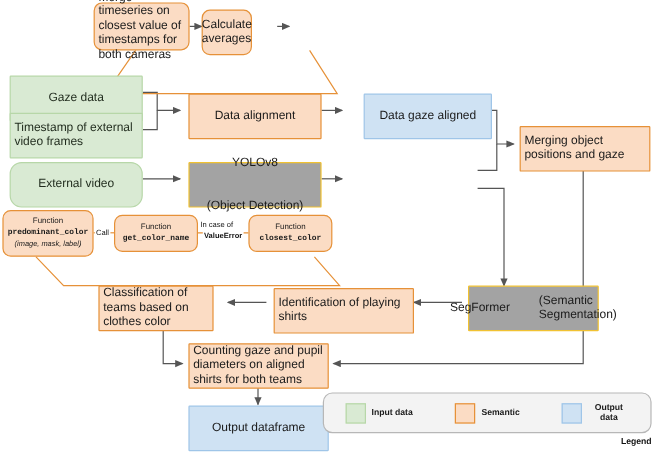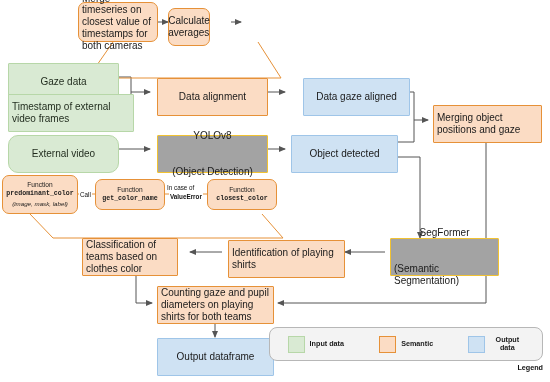--- a/index.html
+++ b/index.html
@@ -104,47 +104,46 @@
     </g>
   </svg>
 
   <div class="node n-fn rounded" style="left:78px;top:2px;width:80px;height:40px;">Merge timeseries on closest value of timestamps for both cameras</div>
 
   <div class="node n-fn rounded" style="left:168px;top:8px;width:42px;height:28px;">Calculate averages</div>
 
 
   <div class="node n-input sq" style="left:8px;top:63px;width:111px;height:28px;">Gaze data</div>
 
-  <div class="node n-input sq" style="left:8px;top:94px;width:126px;height:28px;">Timestamp of external video frames</div>
+  <div class="node n-input sq" style="left:8px;top:94px;width:111px;height:28px;">Timestamp of external video frames</div>
 
   <div class="node n-input sq" style="left:8px;top:135px;width:111px;height:28px;border-radius:10px;">External video</div>
 
   <div class="node n-fn sq" style="left:157px;top:78px;width:111px;height:28px;">Data alignment</div>
 
   <div class="node n-out sq" style="left:291px;top:78px;width:107px;height:28px;margin-left:12px;">Data gaze aligned</div>
 
   <div class="node n-nn2 sq" style="left:157px;top:135px;width:111px;height:28px;flex-direction:column;">
     <span>YOLOv8</span>
     <span>(Object Detection)</span>
   </div>
 
-  <div class="node n-out sq" style="left:291px;top:135px;width:107px;height:28px;">Object detected</div>
 
   <div class="node n-fn sq" style="left:433px;top:105px;width:109px;height:36px;">Merging object positions and gaze</div>
 
-  <div class="node n-nn2 sq" style="left:390px;top:238px;width:109px;height:30px;flex-direction:column;">
+  <div class="node n-nn2 sq" style="left:390px;top:238px;width:109px;height:30px;">
     <span>SegFormer</span>
     <span>(Semantic Segmentation)</span>
   </div>
 
   <div class="node n-fn sq" style="left:228px;top:240px;width:117px;height:25px;">Identification of playing shirts</div>
 
   <div class="node n-fn sq" style="left:82px;top:238px;width:96px;height:30px;">Classification of teams based on clothes color</div>
 
-  <div class="node n-fn sq" style="left:157px;top:286px;width:117px;height:34px;">Counting gaze and pupil diameters on playing shirts for both teams</div>
+  <div class="node n-fn sq" style="left:157px;top:286px;width:117px;height:34px;">Counting gaze and pupil diameters on aligned shirts for both teams</div>
 
   <div class="node n-out sq" style="left:157px;top:338px;width:117px;height:26px;">Output dataframe</div>
 
   <div class="fnbox" style="left:2px;top:175px;width:76px;height:39px;">
     <span>Function</span>
     <span class="mono">predominant_color</span>
     <span class="args">(image, mask, label)</span>
   </div>
 
   <div class="fnbox" style="left:95px;top:179px;width:70px;height:31px;">

